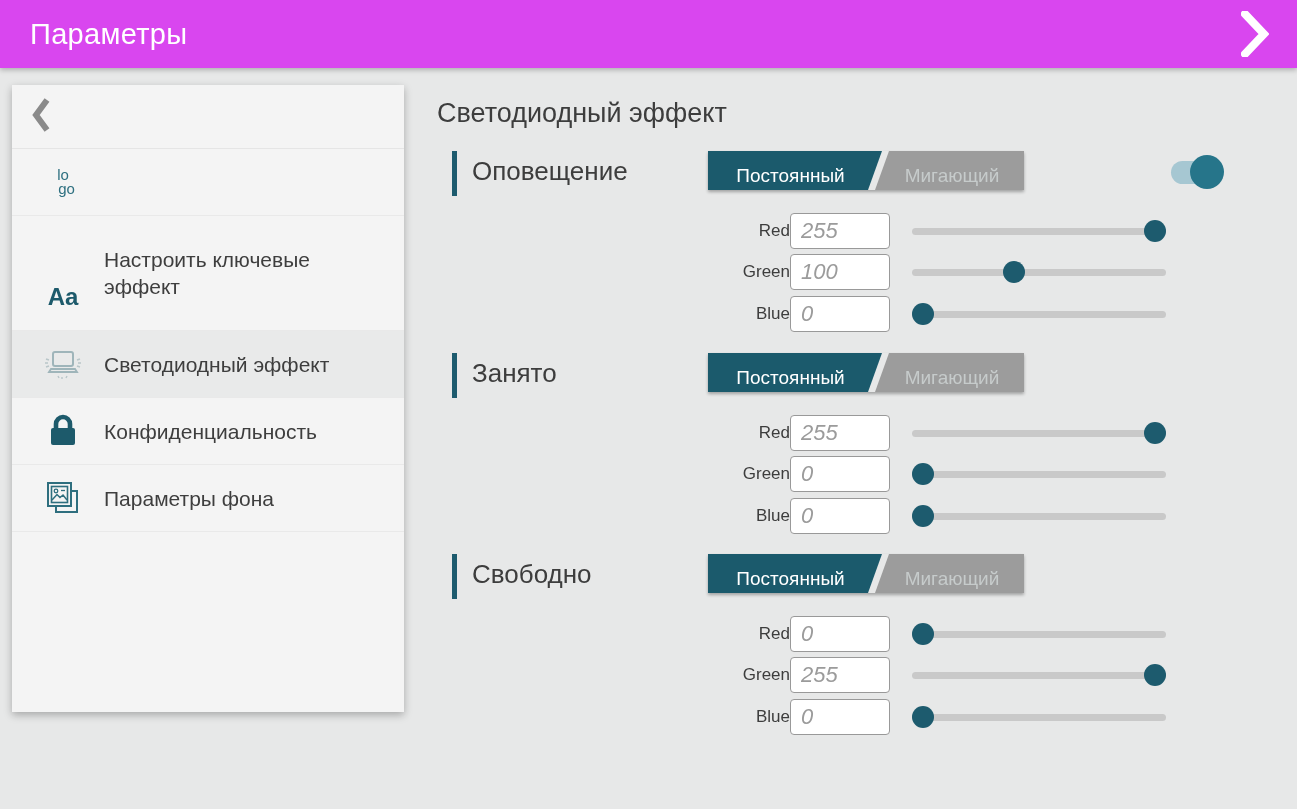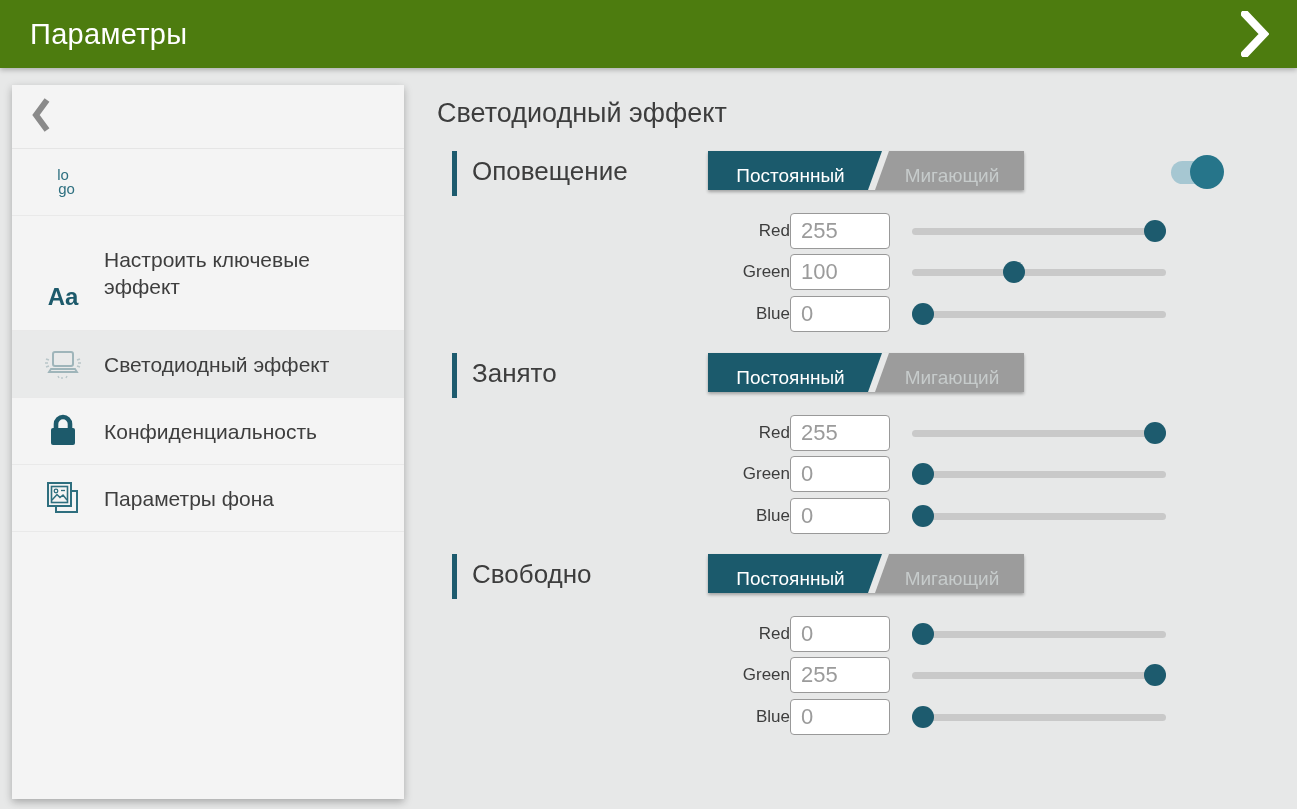--- a/index.html
+++ b/index.html
@@ -8,32 +8,32 @@
     font-family:"Liberation Sans", sans-serif;
     background:#e7e8e8;
     position:relative;
     overflow:hidden;
     color:#3d3d3d;
   }
 
   
   .app-header {
     position:absolute; left:0; top:0; width:1297px; height:68px;
-    background:#4d7c0f;
+    background:#d946ef;
     display:flex; align-items:center; justify-content:space-between;
     padding:0 22px 0 30px;
     box-shadow:0 2px 5px rgba(0,0,0,0.25);
     z-index:5;
   }
   .app-title { color:#ffffff; font-size:29px; font-weight:400; letter-spacing:0.3px; }
   .fwd-btn { width:40px; height:52px; display:flex; align-items:center; justify-content:center; cursor:pointer; }
 
   
   .sidebar {
-    position:absolute; left:12px; top:85px; width:392px; height:714px;
+    position:absolute; left:12px; top:85px; width:392px; height:627px;
     background:#f4f4f4;
     box-shadow:0 3px 8px rgba(0,0,0,0.28);
     z-index:3;
   }
   .back-row {
     height:64px; display:flex; align-items:center; padding-left:20px;
     border-bottom:1px solid #e5e5e5; cursor:pointer;
   }
   .side-item {
     display:flex; align-items:center; gap:22px;
@@ -84,21 +84,21 @@
   .toggle .t-knob { position:absolute; top:2px; width:34px; height:34px; border-radius:50%; background:#26758a; left:2px; }
   .toggle.on .t-knob { left:24px; }
 
   
   .rgb-row { position:absolute; left:700px; height:38px; display:flex; align-items:center; }
   .ch-label { width:90px; text-align:right; font-size:17px; color:#3d3d3d; flex:none; }
   .ch-input {
     width:100px; height:36px; flex:none;
     border:1px solid #999999; border-radius:4px; background:#ffffff;
     font-family:"Liberation Sans", sans-serif;
-    font-size:22px; color:#9b9b9b; padding:0 10px; outline:none;
+    font-size:22px; color:#9b9b9b; padding:0 10px; outline:none;font-style:italic;
   }
   .slider { position:relative; width:254px; height:24px; margin-left:22px; flex:none; cursor:pointer; }
   .slider .s-track { position:absolute; left:0; right:0; top:9px; height:7px; border-radius:3.5px; background:#c9c9c9; }
   .slider .s-thumb { position:absolute; top:1px; width:22px; height:22px; border-radius:50%; background:#1d5b6e; }
 </style>
 </head>
 <body>
 
 <header class="app-header">
   <div class="app-title">Параметры</div>

